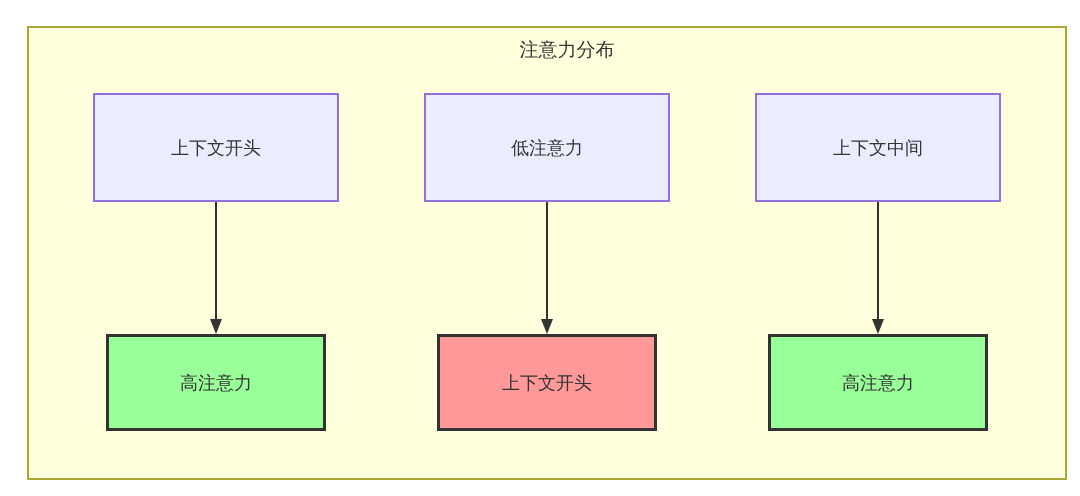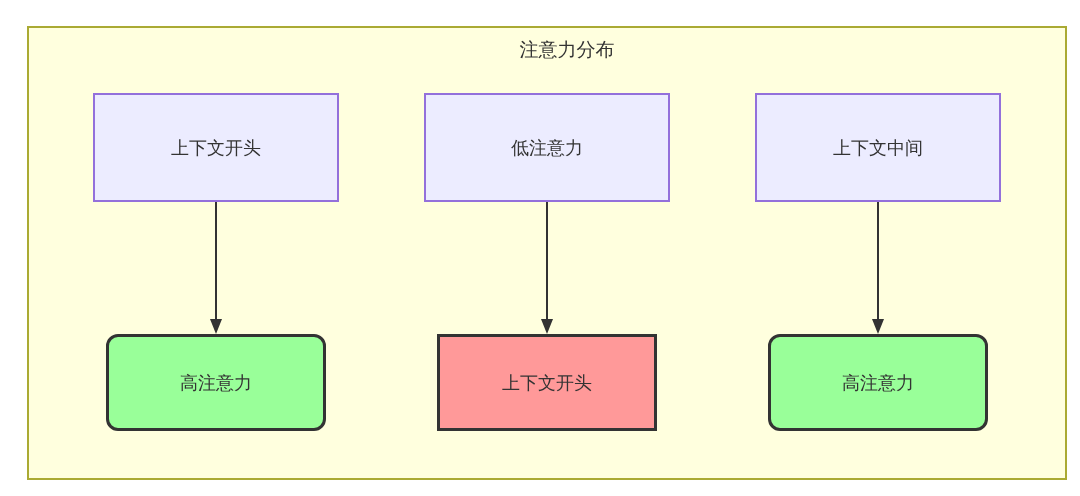--- a/index.html
+++ b/index.html
@@ -70,21 +70,21 @@
   .result-box {
     width: 220px;
     height: 97px;
     border: 3px solid var(--result-border);
     display: flex;
     align-items: center;
     justify-content: center;
     font-size: 18px;
     color: var(--text);
   }
-  .result-high { background: var(--high-fill); border-radius: 12px; }
+  .result-high { background: var(--high-fill); }
   .result-low  { background: var(--low-fill); }
 </style>
 </head>
 <body>
 
 <div class="cluster">
   <div class="cluster-title">注意力分布</div>
 
   <div class="columns">
 

